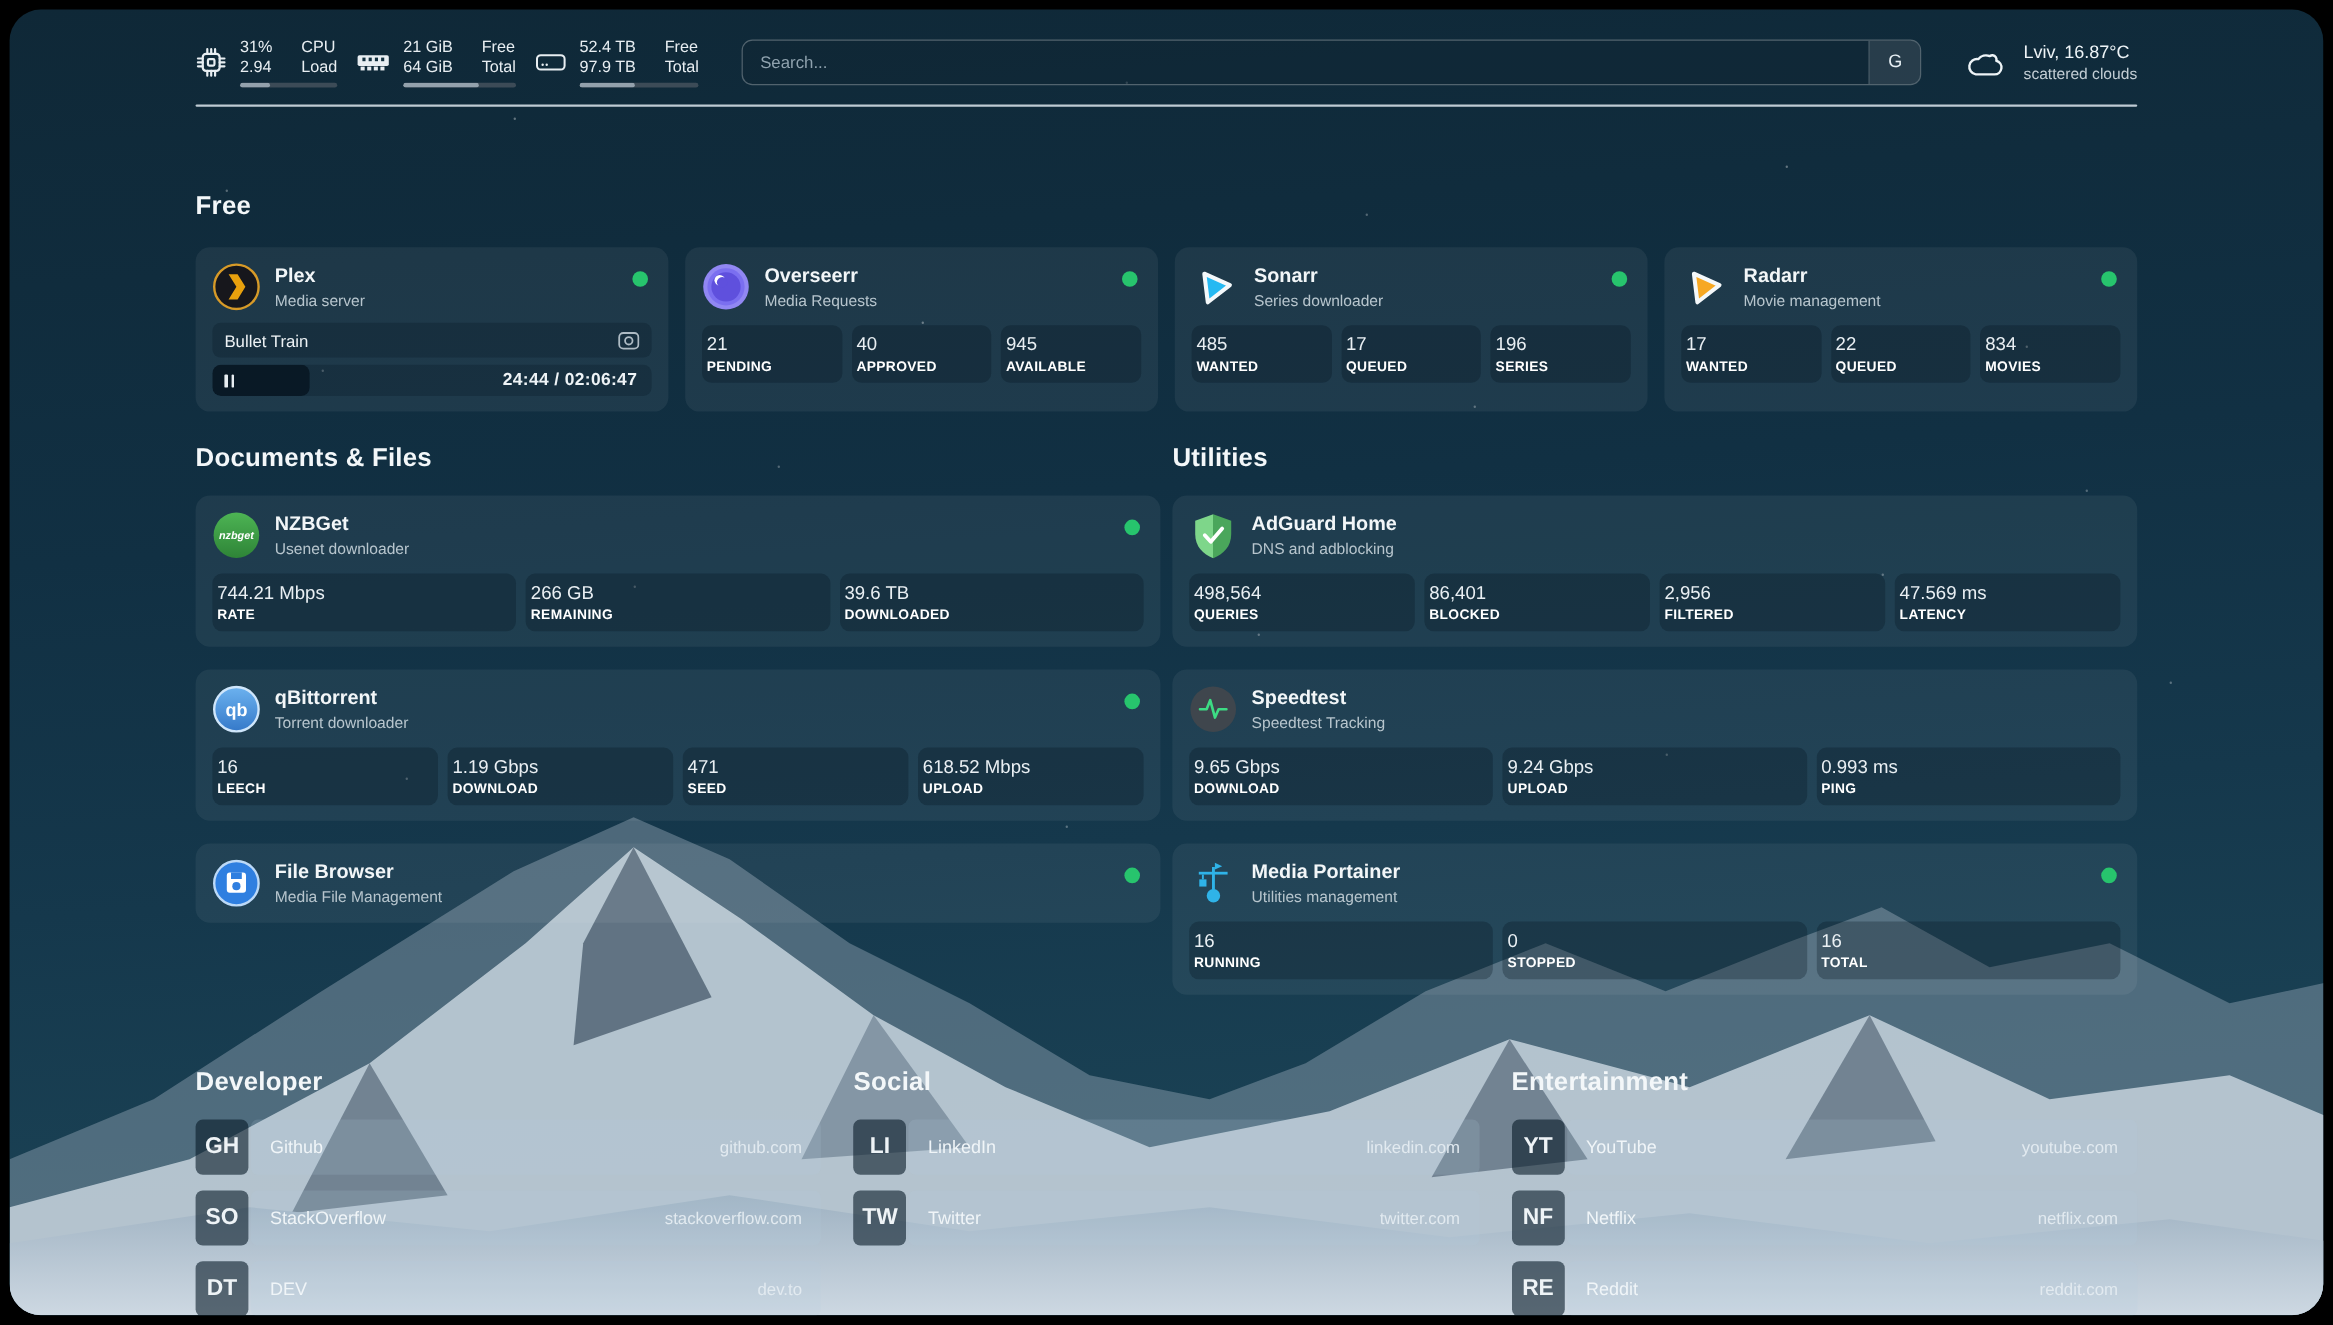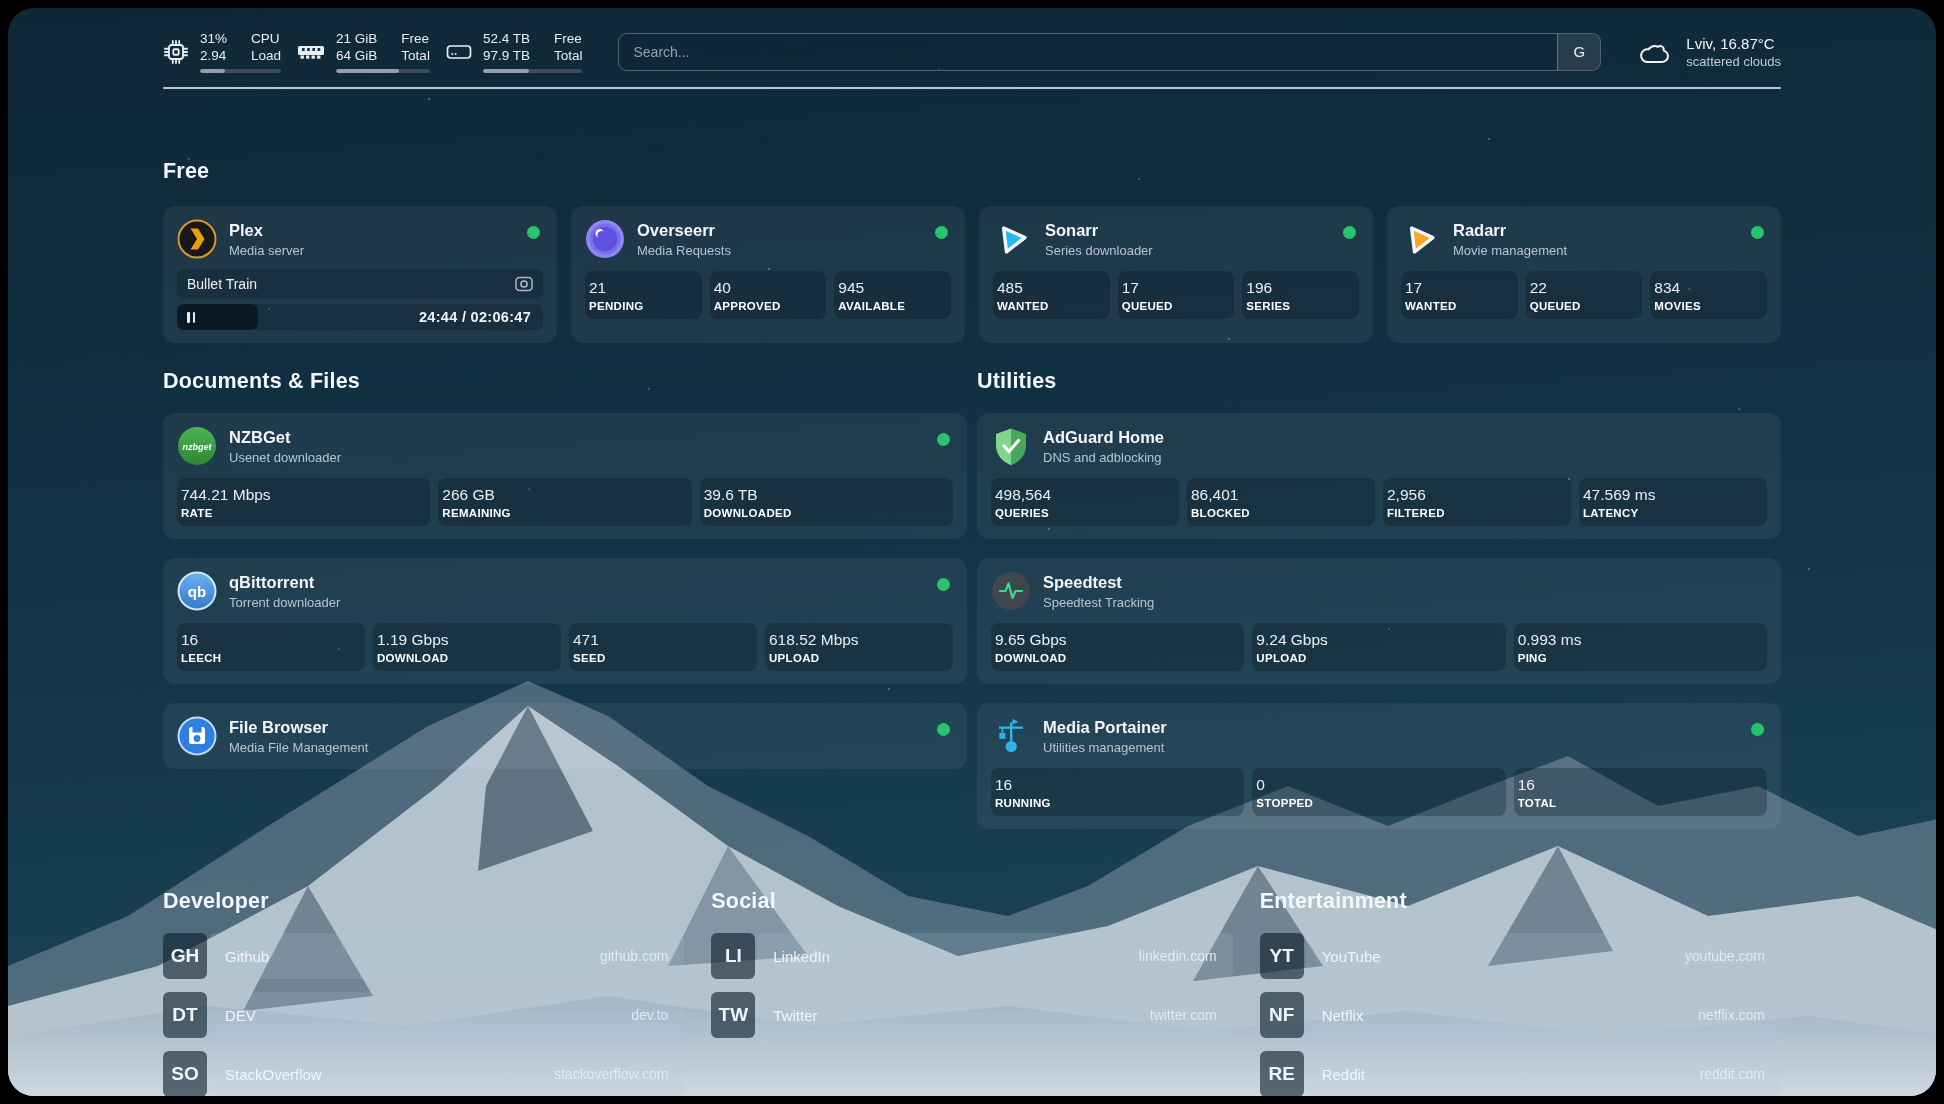--- a/index.html
+++ b/index.html
@@ -529,31 +529,31 @@
       <div>
         <div class="sec-h">Developer</div>
         <div class="bm-row">
           <div class="bm-abbr">GH</div>
           <div class="bm-main">
             <span class="bm-name">Github</span>
             <span class="bm-url">github.com</span>
           </div>
         </div>
         <div class="bm-row">
+          <div class="bm-abbr">SO</div>
+          <div class="bm-main">
+            <span class="bm-name">StackOverflow</span>
+            <span class="bm-url">stackoverflow.com</span>
+          </div>
+        </div>
+        <div class="bm-row">
           <div class="bm-abbr">DT</div>
           <div class="bm-main">
             <span class="bm-name">DEV</span>
             <span class="bm-url">dev.to</span>
-          </div>
-        </div>
-        <div class="bm-row">
-          <div class="bm-abbr">SO</div>
-          <div class="bm-main">
-            <span class="bm-name">StackOverflow</span>
-            <span class="bm-url">stackoverflow.com</span>
           </div>
         </div>
       </div>
 
       <div>
         <div class="sec-h">Social</div>
         <div class="bm-row">
           <div class="bm-abbr">LI</div>
           <div class="bm-main">
             <span class="bm-name">LinkedIn</span>

